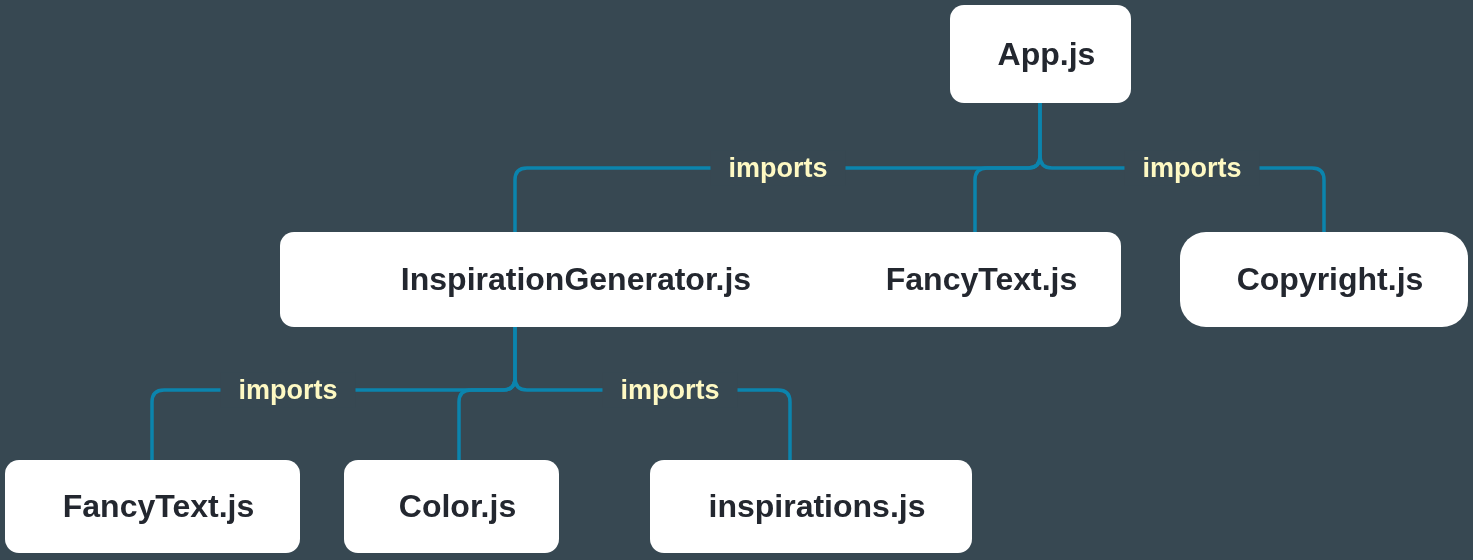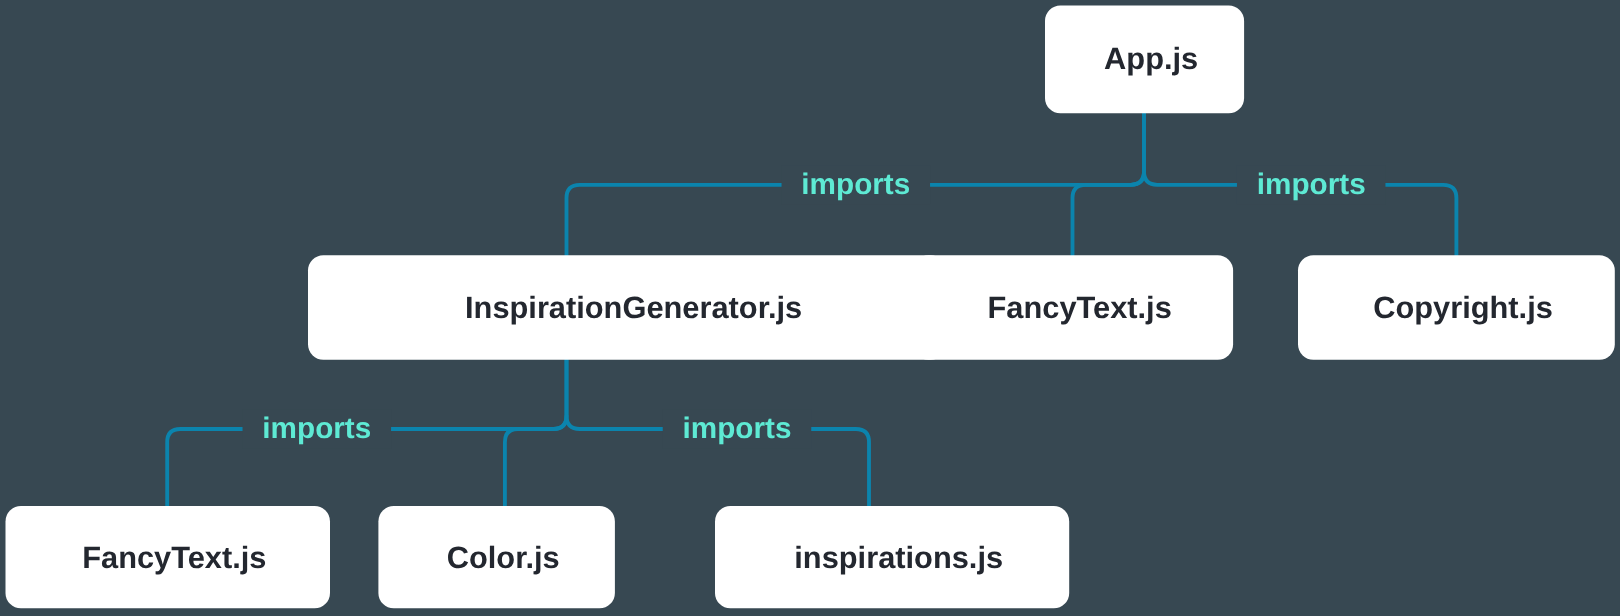--- a/index.html
+++ b/index.html
@@ -30,41 +30,41 @@
     stroke-linejoin: round;
   }
   .node {
     position: absolute;
     background: #ffffff;
     border-radius: 14px;
     display: flex;
     align-items: center;
     justify-content: center;
     color: #23272f;
-    font-size: 28px;
+    font-size: 32px;
     font-weight: 600;
     white-space: nowrap;
     box-sizing: border-box;
     padding-left: 12px;
   }
   .imports-label {
     position: absolute;
     transform: translate(-50%, -50%);
     background: #374852;
-    color: #5eead4;
+    color: #fef9c3;
     font-size: 27px;
     font-weight: 700;
     padding: 2px 18px;
     white-space: nowrap;
   }
   
   .node-app            { left: 950px;  top: 5px;   width: 181px; height: 98px; }
   .node-inspiration    { left: 280px;  top: 232px; width: 580px; height: 95px; }
   .node-fancytext-top  { left: 830px;  top: 232px; width: 291px; height: 95px; }
-  .node-copyright      { left: 1180px; top: 232px; width: 288px; height: 95px; }
+  .node-copyright      { left: 1180px; top: 232px; width: 288px; height: 95px; border-radius: 26px; }
   .node-fancytext-bot  { left: 5px;    top: 460px; width: 295px; height: 93px; }
   .node-color          { left: 344px;  top: 460px; width: 215px; height: 93px; }
   .node-inspirations   { left: 650px;  top: 460px; width: 322px; height: 93px; }
   
   .label-top-left     { left: 778px;  top: 168px; }
   .label-top-right    { left: 1192px; top: 168px; }
   .label-bottom-left  { left: 288px;  top: 390px; }
   .label-bottom-right { left: 670px;  top: 390px; }
 </style>
 </head>

